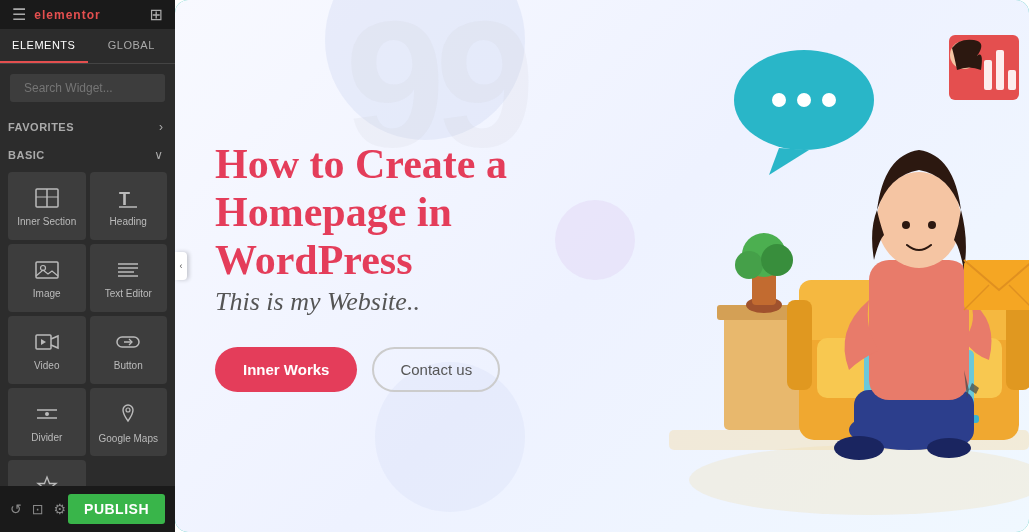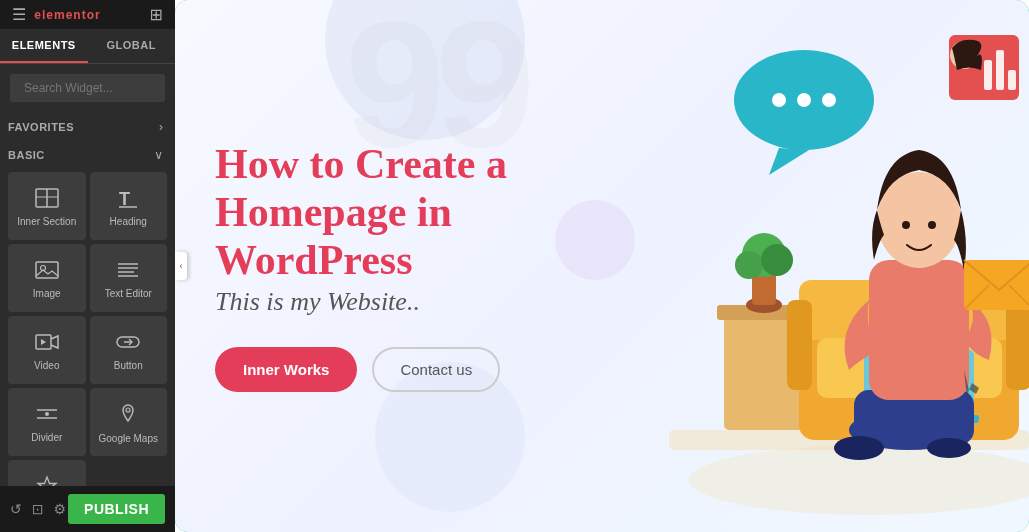--- a/index.html
+++ b/index.html
@@ -52,21 +52,21 @@
     .tabs-row {
       display: flex;
       border-bottom: 1px solid #444;
     }
 
     .tab {
       flex: 1;
       text-align: center;
       padding: 10px 0;
       font-size: 11px;
-      font-weight: bold;
+      font-weight: normal;
       color: #aaa;
       cursor: pointer;
       letter-spacing: 0.5px;
     }
 
     .tab.active {
       color: #fff;
       border-bottom: 2px solid #e44f4f;
     }
 

